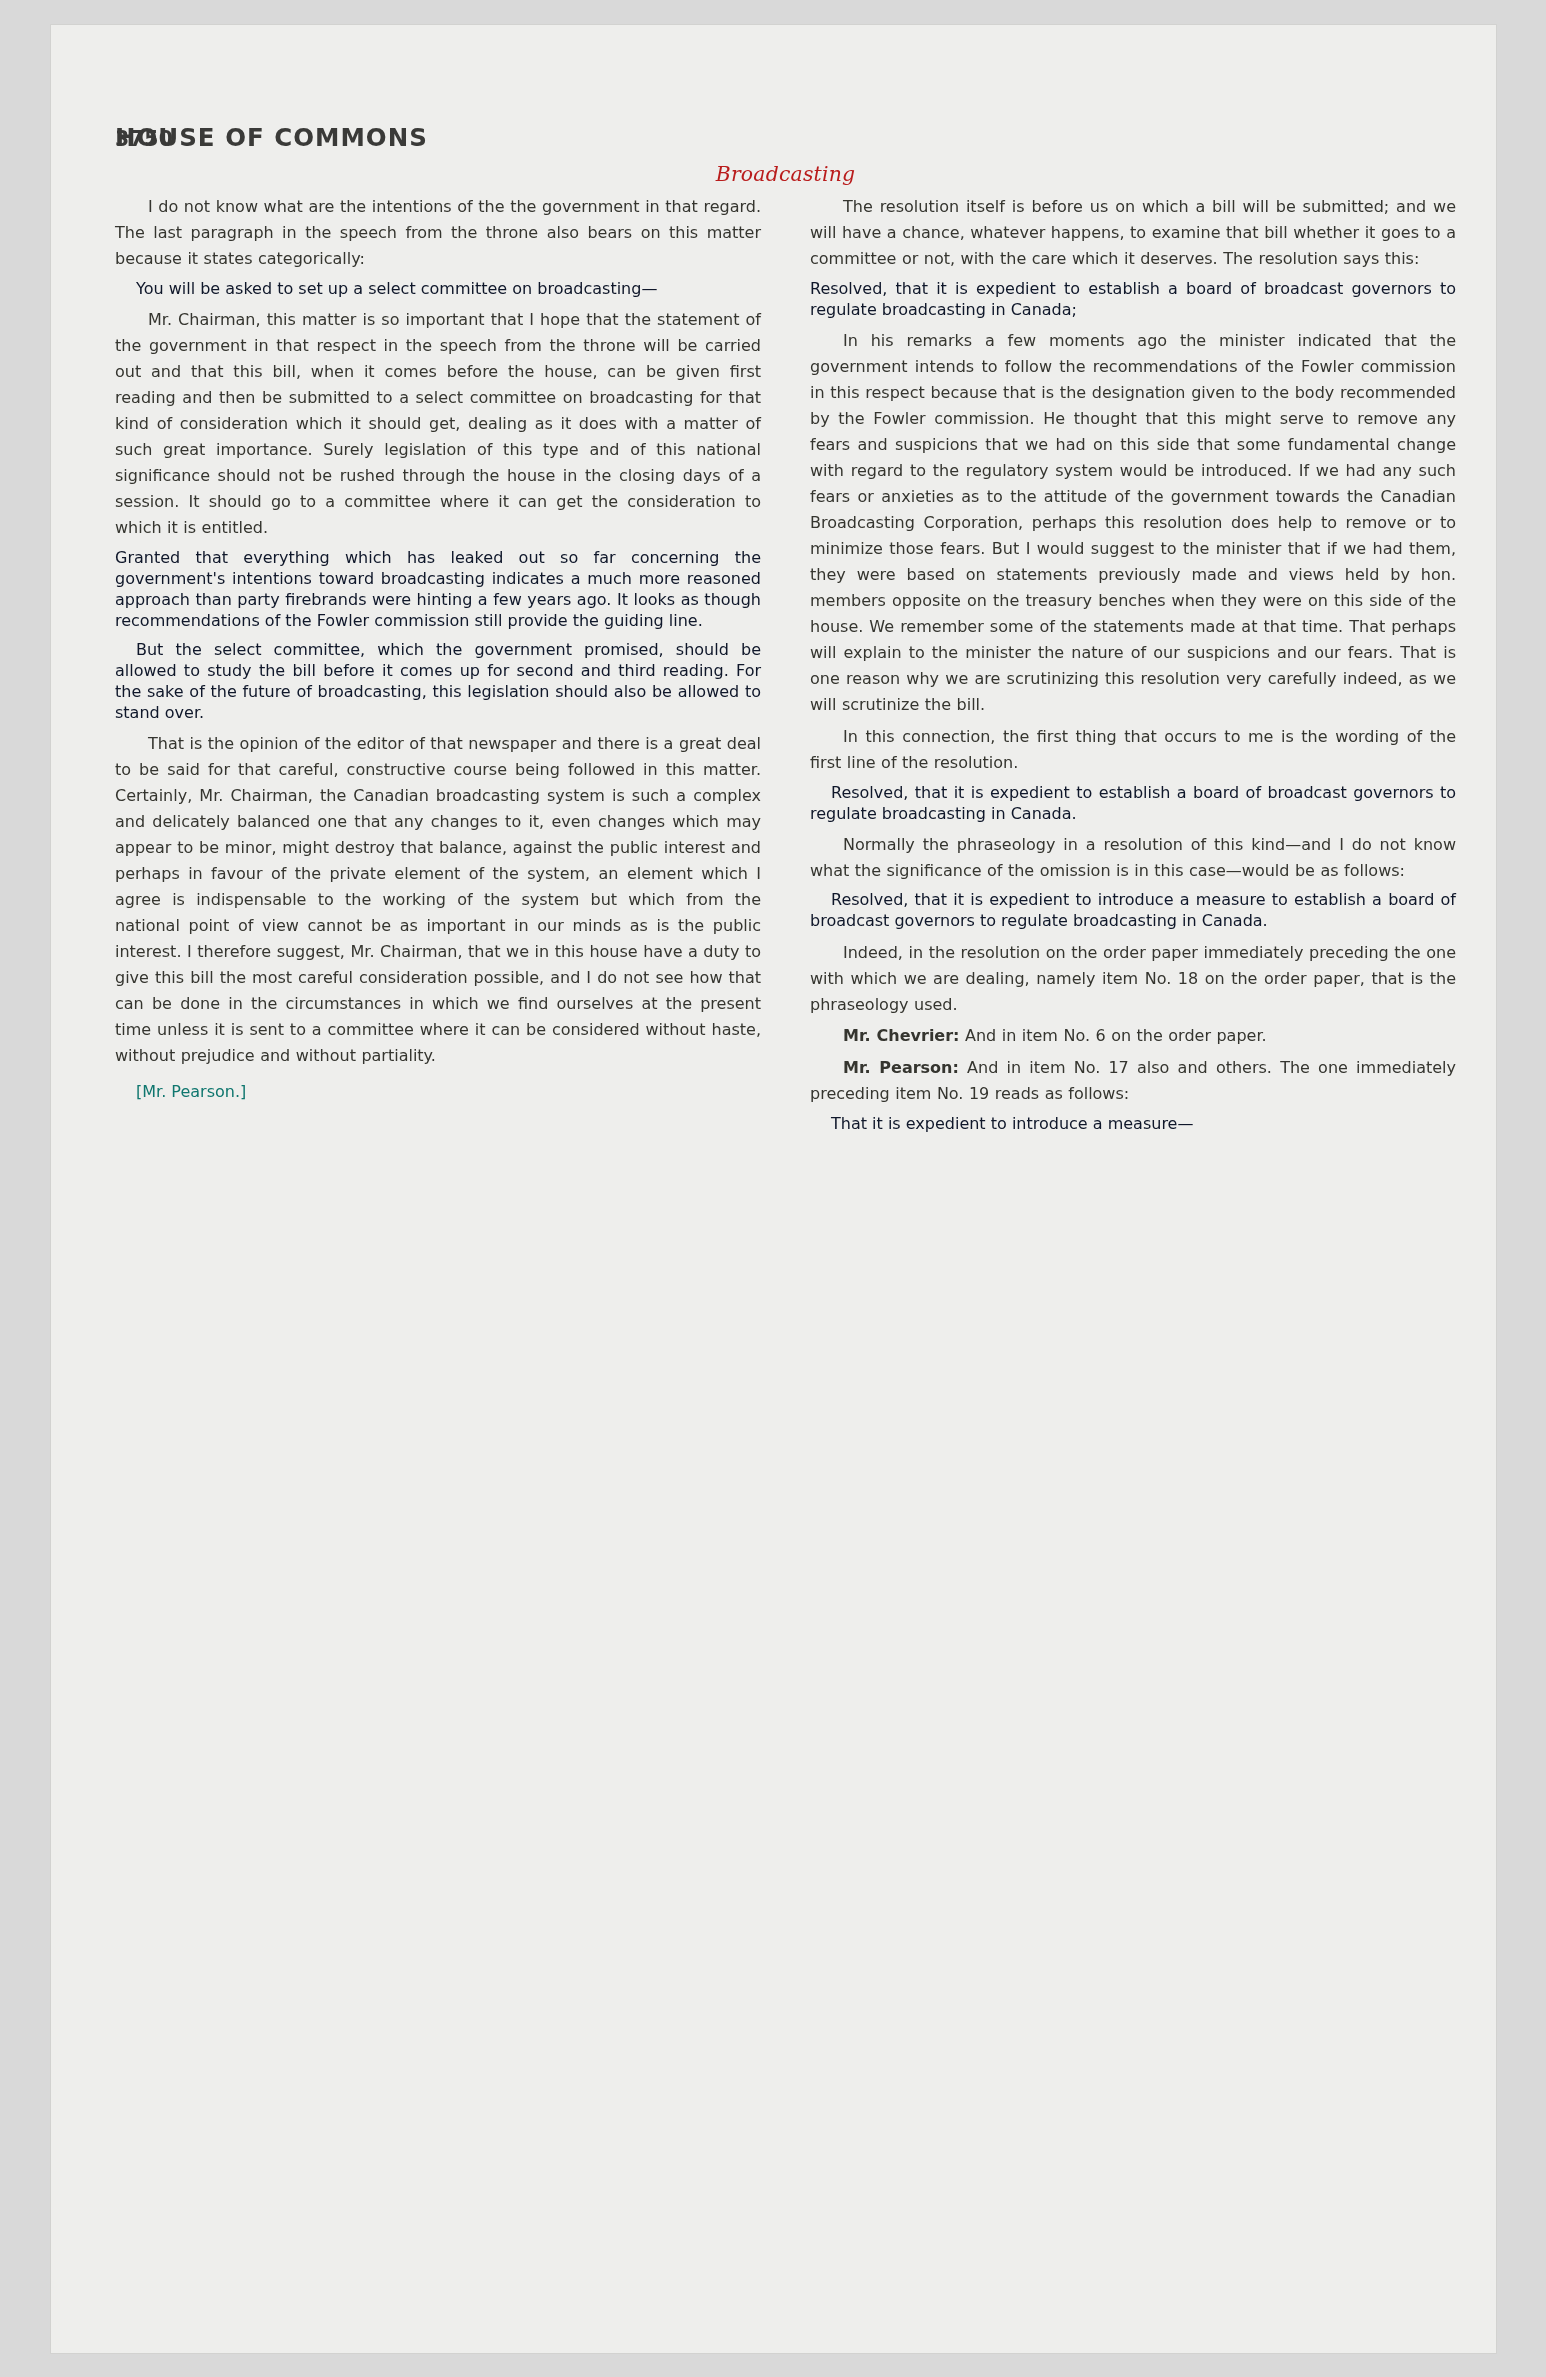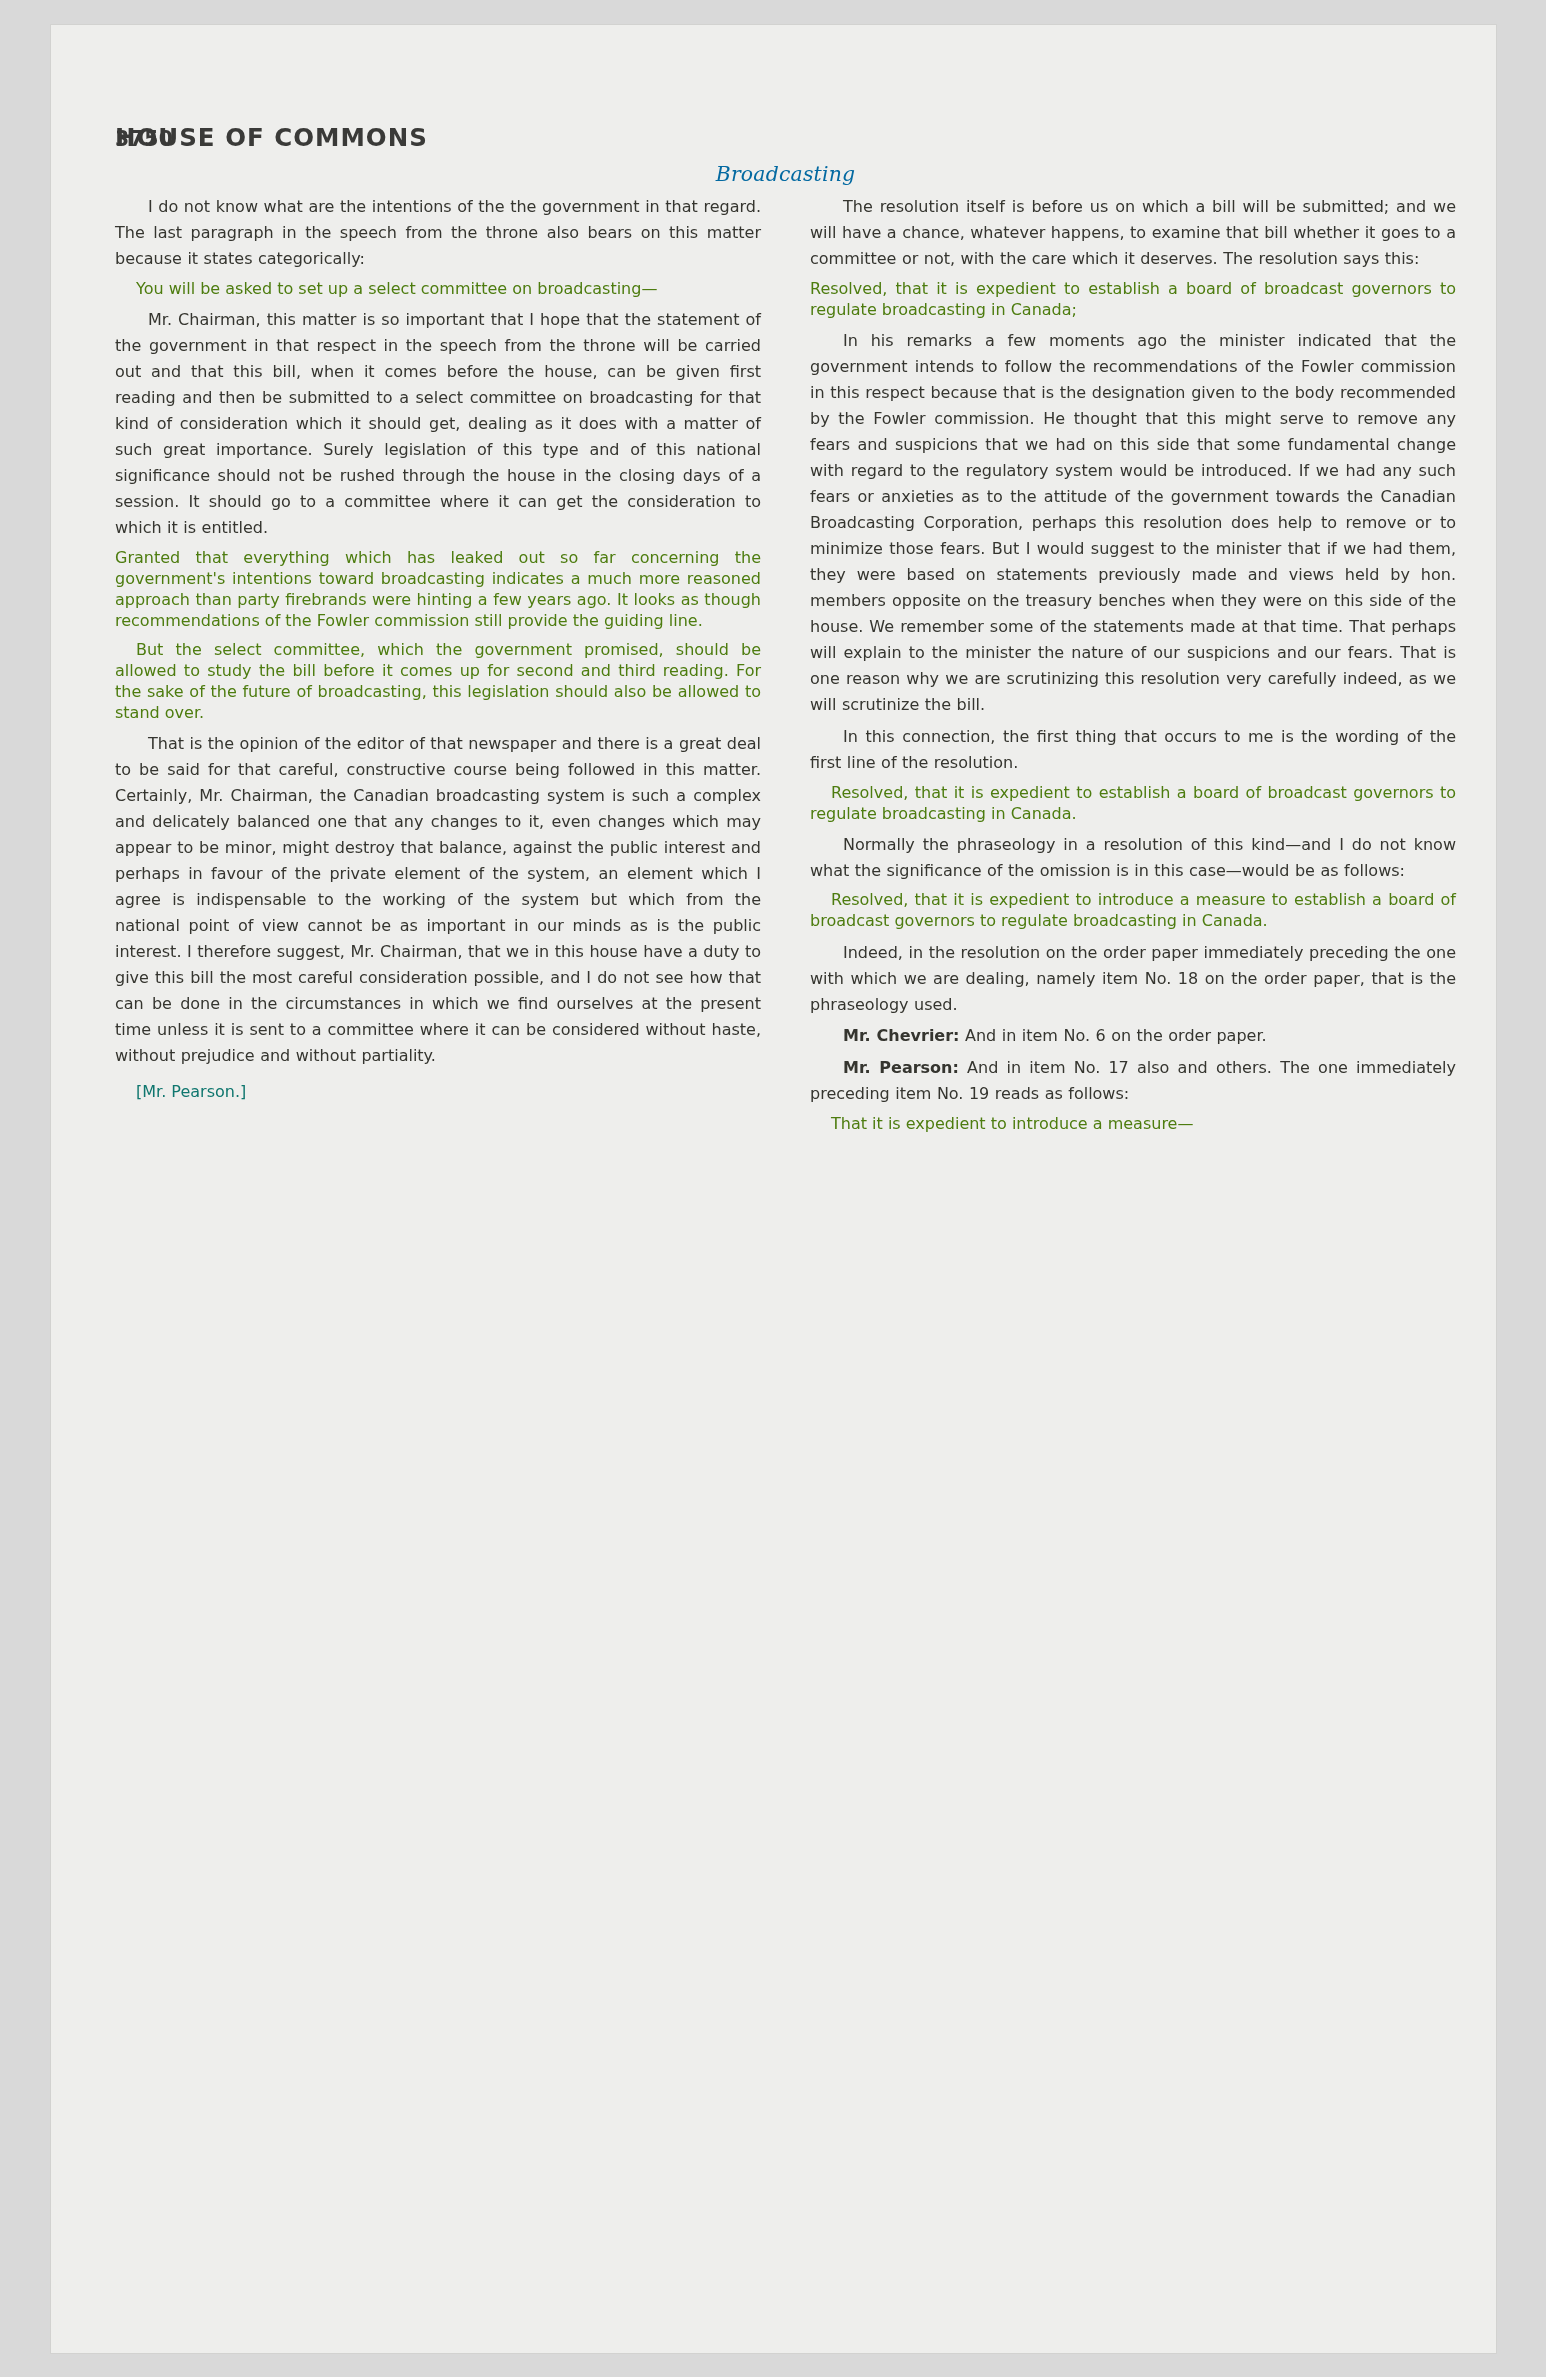--- a/index.html
+++ b/index.html
@@ -51,21 +51,21 @@
     font-size: 24.5px;
     font-weight: bold;
     color: #3a3a38;
     letter-spacing: 1px;
   }
   .subject-line {
     text-align: center;
     font-family: "DejaVu Serif", serif;
     font-style: italic;
     font-size: 20.4px;
-    color: #0369a1;
+    color: #b91c1c;
     margin-bottom: 8.2px;
     letter-spacing: 0.2px;
   }
   .columns {
     display: flex;
     gap: 49px;
   }
   .col {
     width: 646px;
   }
@@ -80,21 +80,21 @@
     text-align: justify;
     text-indent: 33px;
     font-family: "DejaVu Sans", sans-serif;
     word-spacing: 0.4px;
   }
   .quote-p {
     font-size: 16px;
     line-height: 21px;
     text-align: justify;
     font-family: "DejaVu Sans", sans-serif;
-    color: #4d7c0f;
+    color: #0f172a;
     margin: 4.9px 0 8.2px 0;
     text-indent: 21px;
   }
   .quote-p.noindent {
     text-indent: 0;
   }
   .speaker {
     font-weight: bold;
   }
   .ital {

